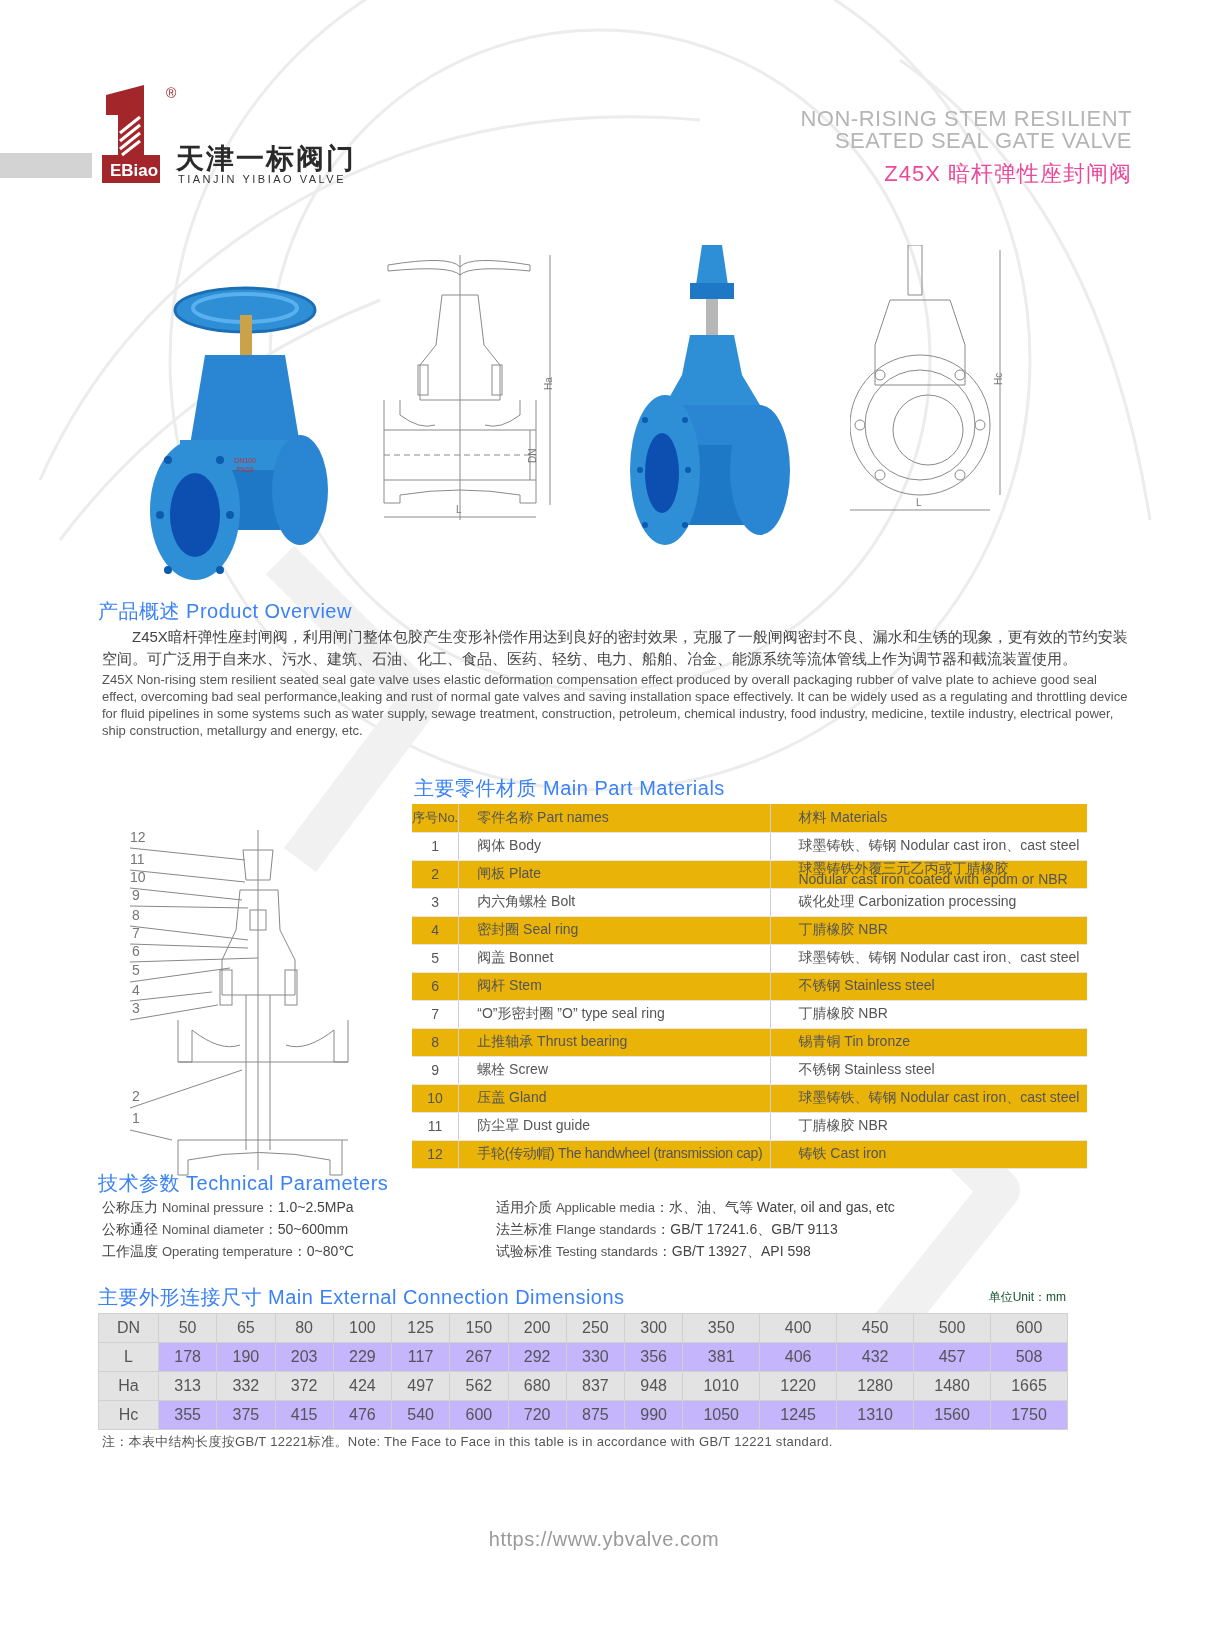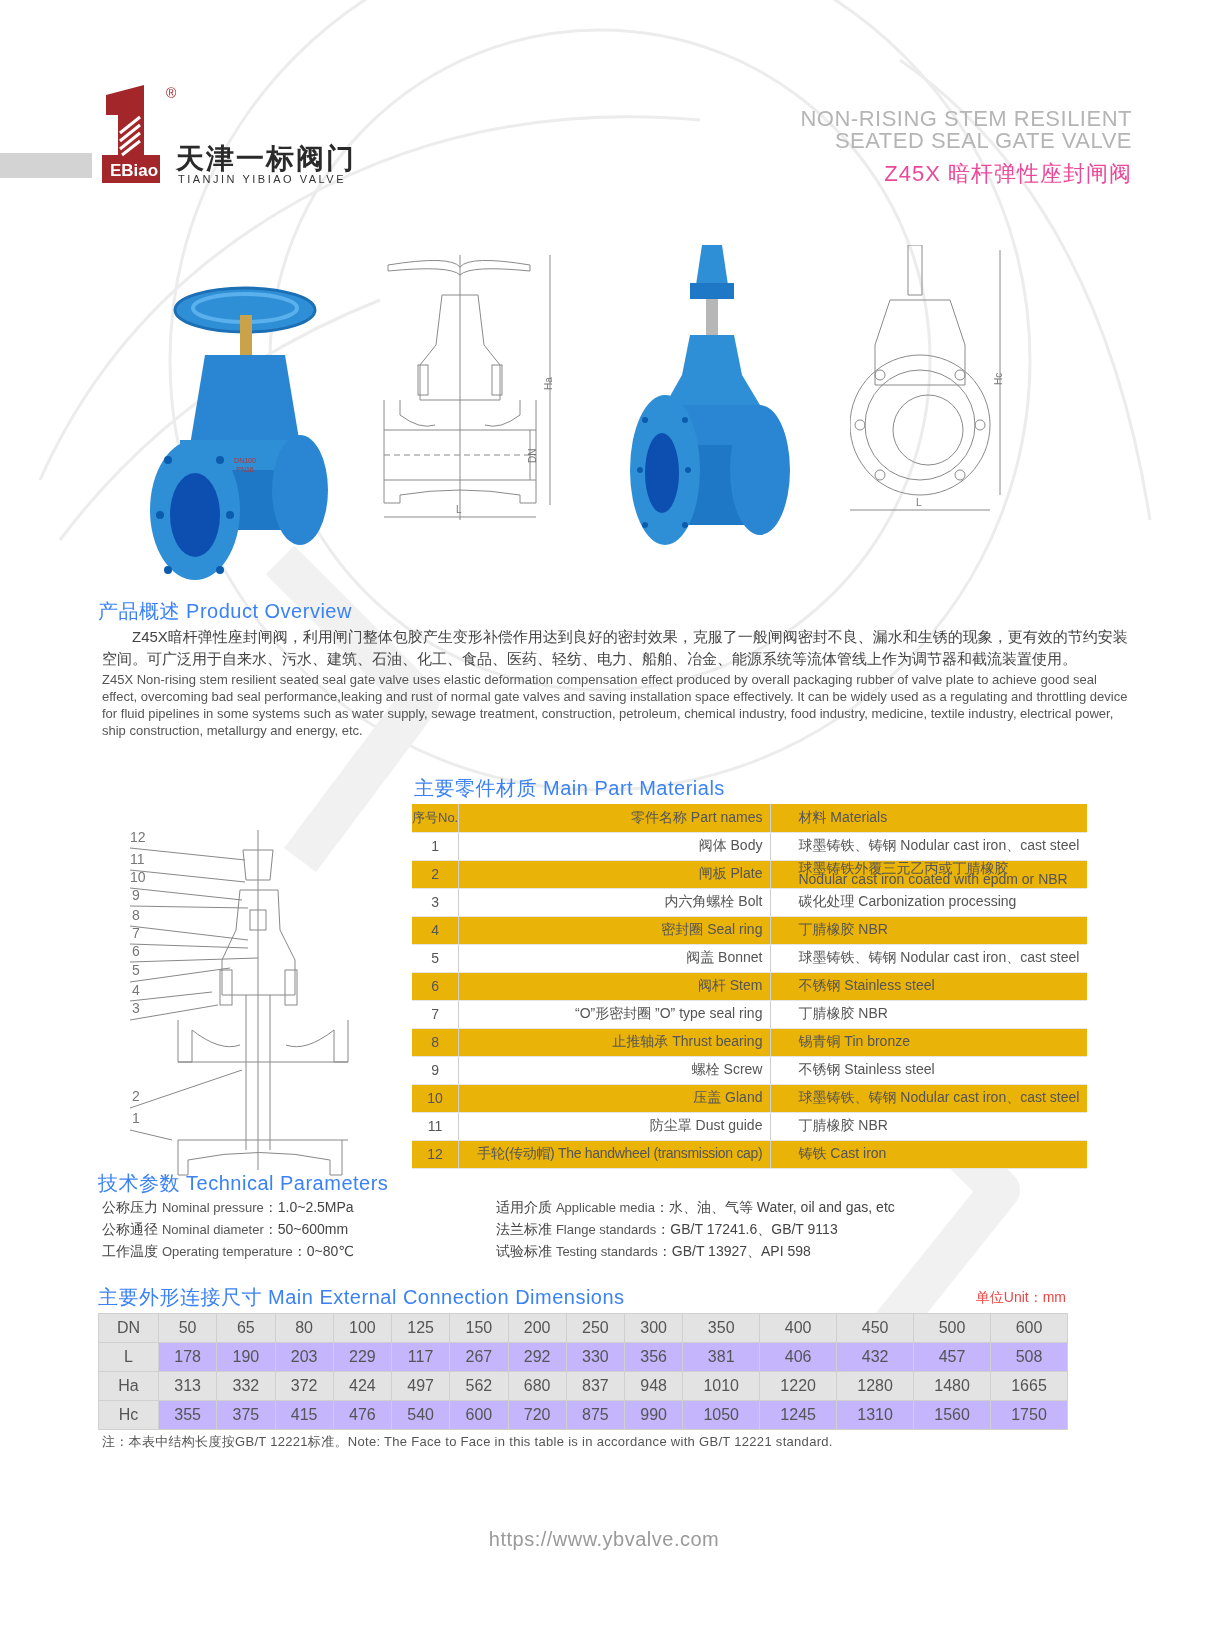--- a/index.html
+++ b/index.html
@@ -35,35 +35,35 @@
 
     
     .diagram { position: absolute; left: 130px; top: 830px; width: 260px; height: 360px; }
 
     
     .parts-table { position: absolute; left: 433px; top: 849px; width: 692px; border-collapse: collapse; }
     .parts-table td { height: 28px; border-right: 1px solid #cfcfcf; border-bottom: 1px solid #e5e5e5; font-size: 14px; color: #555; padding: 0 8px; white-space: nowrap; }
     .parts-table tr.g td { background: #eab308; }
     .parts-table tr.w td { background: #ffffff; }
     .parts-table td.no { width: 57px; text-align: center; padding: 0; }
-    .parts-table td.name { width: 270px; padding-left: 18px; text-align: right; }
+    .parts-table td.name { width: 270px; padding-left: 18px; }
     .parts-table td.mat { width: 365px; padding-left: 27px; border-right: none; }
     .parts-table tr.hdr td { font-size: 14px; }
     .parts-table td.no.hdrno { font-size: 13px; }
     .mat2 { font-size: 13px; line-height: 11px; }
     .mat2 span { display: block; }
     .small { font-size: 12px; letter-spacing: -0.3px; }
 
     
     .params { position: absolute; left: 102px; top: 1262px; width: 1030px; font-size: 14px; color: #444; }
     .prow { position: absolute; white-space: nowrap; }
     .prow .lbl-en { font-size: 13px; color: #555; }
 
     
-    .unit { position: absolute; right: 83px; top: 1353px; font-size: 14px; color: #ef4444; }
+    .unit { position: absolute; right: 83px; top: 1353px; font-size: 12px; color: #14532d; }
     .dim-table { position: absolute; left: 102px; top: 1382px; width: 1023px; border-collapse: collapse; }
     .dim-table td { height: 29px; border: 1px solid #d0d0d0; text-align: center; font-size: 16px; color: #555; }
     .dim-table tr.g td { background: #e3e3e3; }
     .dim-table tr.w td { background: #c4b5fd; }
     .dim-table tr.w td.rh { background: #e3e3e3; }
     .dim-table td.rh { width: 60px; }
 
     .note { position: absolute; left: 102px; top: 1502px; font-size: 13px; color: #555; letter-spacing: 0.3px; }
     .url { position: absolute; left: 0; width: 1208px; top: 1565px; text-align: center; font-size: 20px; color: #9a9a9a; letter-spacing: 0.5px; }
   </style>

